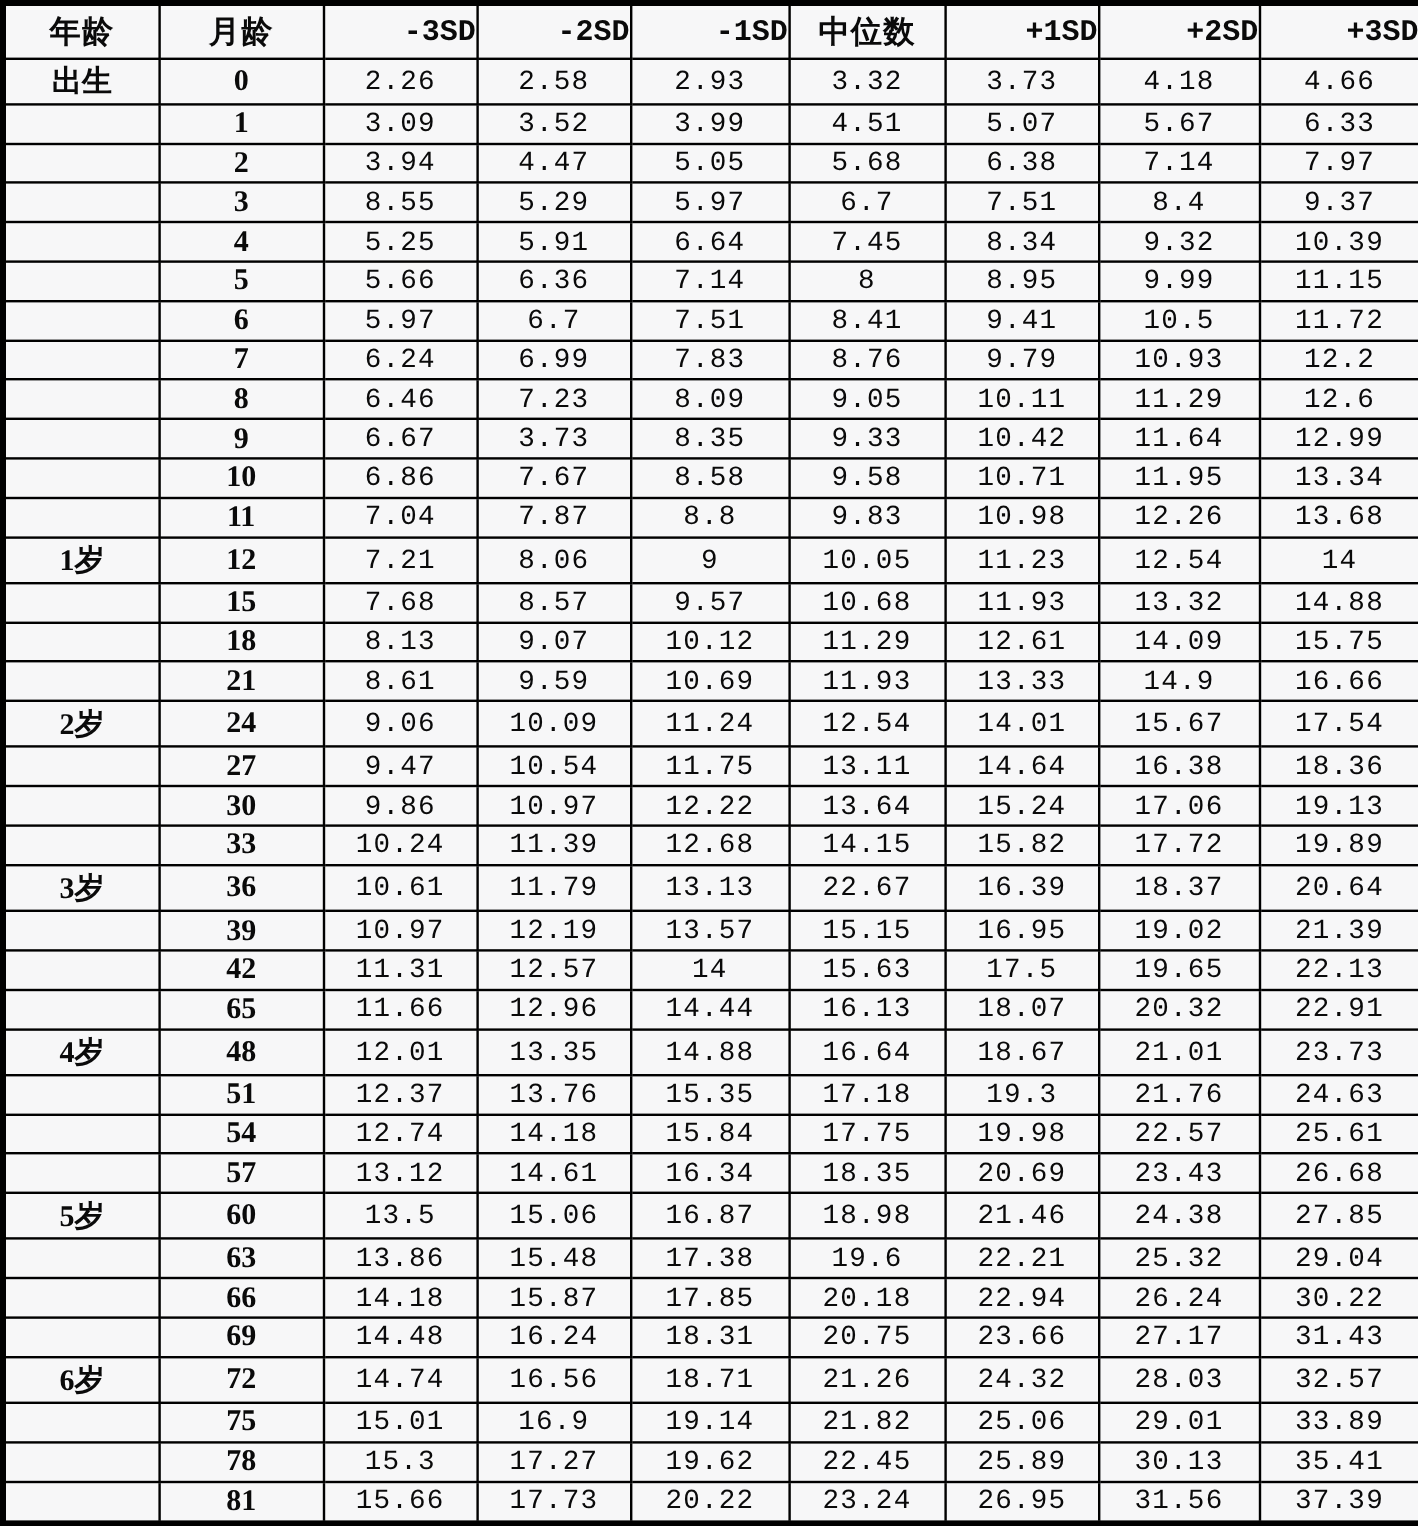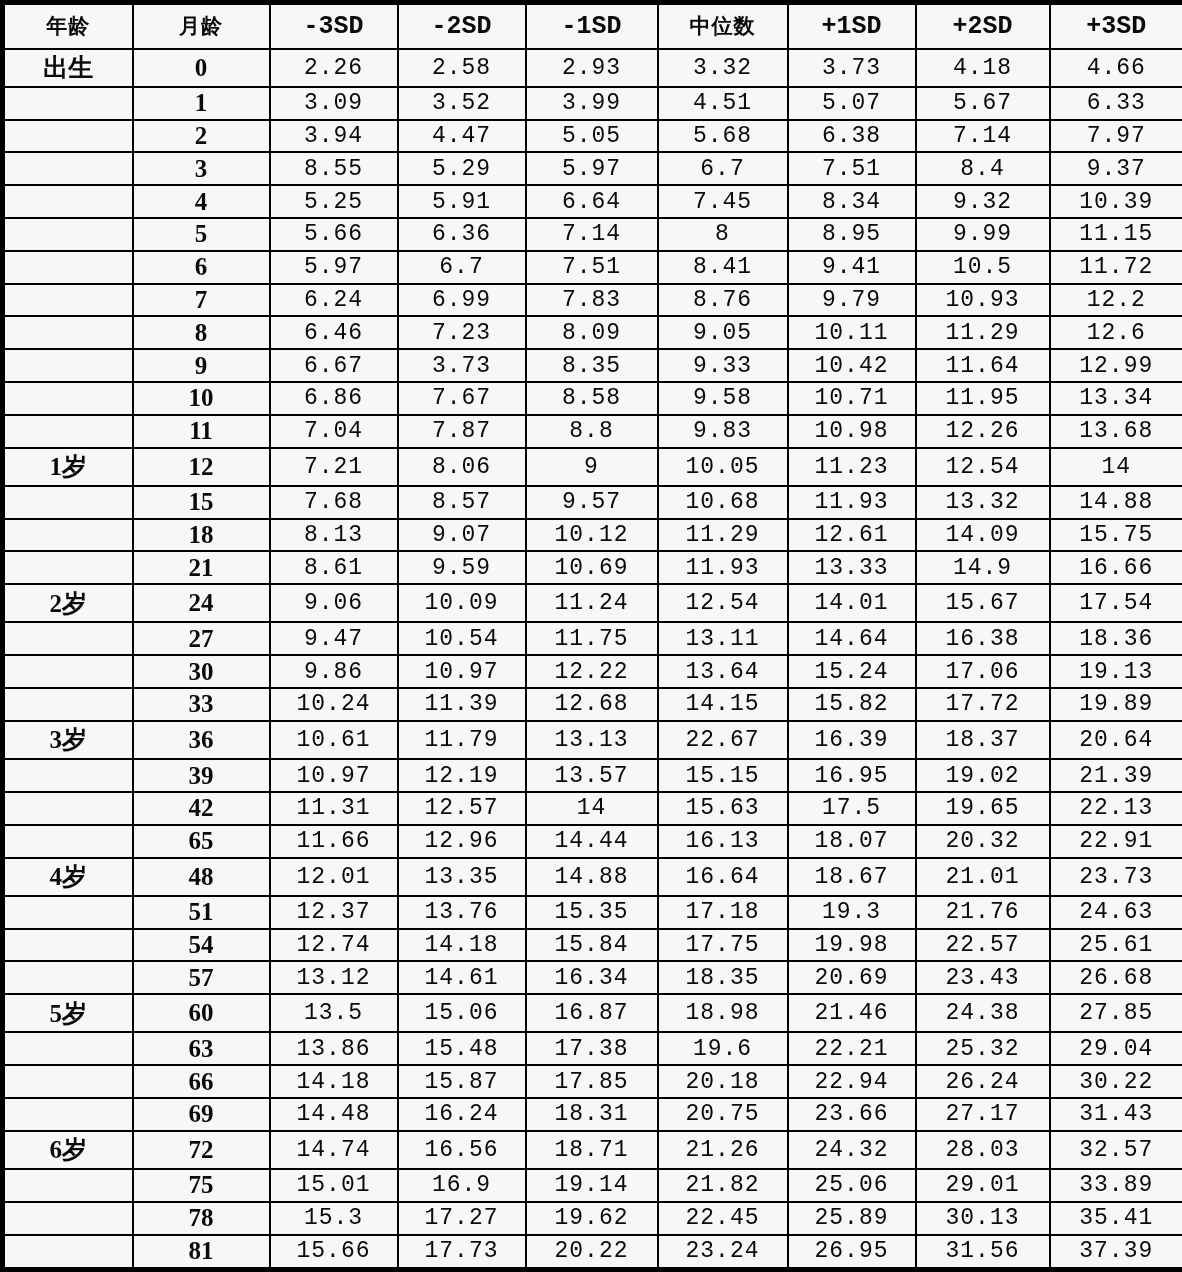--- a/index.html
+++ b/index.html
@@ -23,27 +23,28 @@
     vertical-align: middle;
     padding: 0;
     color: #0a0a0a;
     overflow: hidden;
     white-space: nowrap;
   }
   thead tr { height: 46px; }
   th.hdr {
     font-family: "Liberation Serif", "DejaVu Serif", serif;
     font-weight: bold;
-    font-size: 21px;
+    font-size: 26px;
     letter-spacing: 1px;
   }
   th.hdr.sd {
     font-family: "Liberation Mono", "DejaVu Sans Mono", monospace;
     font-size: 25px;
     letter-spacing: 0px;
+    text-align: right;
   }
   td.age, td.month {
     font-family: "Liberation Serif", "DejaVu Serif", serif;
     font-weight: bold;
     font-size: 25px;
   }
   td.val {
     font-family: "Liberation Mono", "DejaVu Sans Mono", monospace;
     font-size: 23px;
     letter-spacing: 1px;

